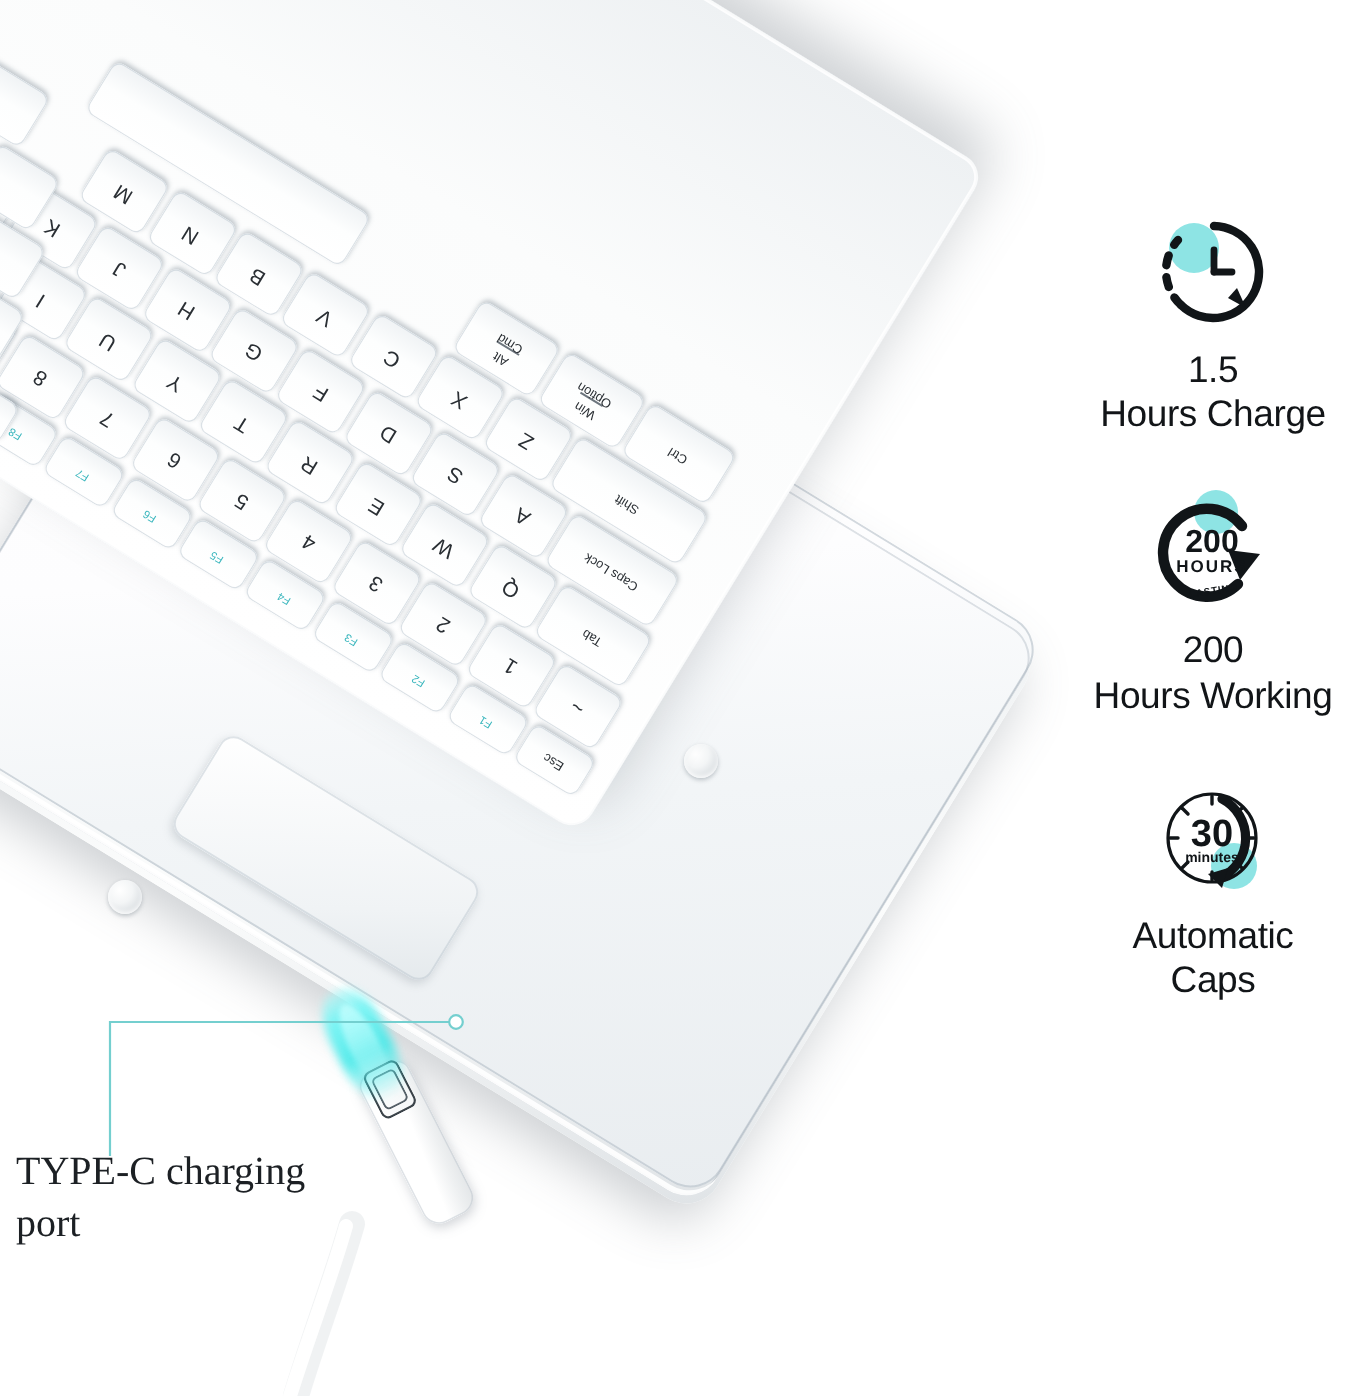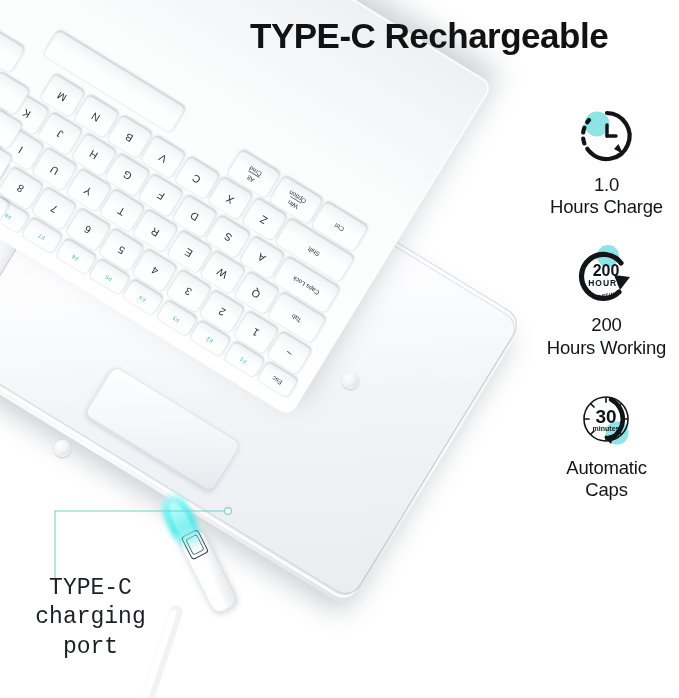--- a/index.html
+++ b/index.html
@@ -147,25 +147,25 @@
     background:linear-gradient(to top, rgba(120,248,248,0), rgba(190,253,253,.95));
     filter:blur(1.2px);border-radius:50%;
   }
 
   
   #callout-line{position:absolute;left:0;top:0;width:679px;height:698px;}
   #callout-text{
     position:absolute;
     left:8px;top:574px;
     width:165px;
-    text-align:center;
-    font-size:23px;
+    text-align:left;
+    font-size:20px;
     color:#1c2024;
     line-height:1.28;
-    font-family:Liberation Mono, monospace;
+    font-family:Liberation Serif, serif;
   }
 
   
   #features{
     position:absolute;
     left:534px;top:100px;
     width:145px;
   }
   .feature{width:145px;text-align:center;position:relative;}
   .f-icon{height:74px;display:flex;align-items:center;justify-content:center;position:relative;}
@@ -375,40 +375,39 @@
     <div id="glow2"></div>
   </div>
 
   <svg id="callout-line">
     <path d="M55 578 L55 511 L225 511" stroke="#74cfcf" stroke-width="1.1" fill="none"></path>
     <circle cx="228" cy="511" r="3.4" stroke="#74cfcf" stroke-width="1.1" fill="#ffffff"></circle>
   </svg>
   <div id="callout-text">TYPE-C
 charging port</div>
 
-  <div id="title">TYPE-C Rechargeable</div>
 
   <div id="features">
 
     <div class="feature" id="f1">
       <div class="f-icon">
         <svg width="74" height="70" viewBox="0 0 74 70">
           <circle cx="27" cy="22" r="12.5" fill="#8ee4e4"></circle>
           <g fill="none" stroke="#111518" stroke-width="4.2" stroke-linecap="round">
             <path d="M37 11 A23 23 0 1 1 20.5 50.5" stroke-dasharray="0 0"></path>
             <path d="M20.5 50.5 A23 23 0 0 1 19 18" stroke-dasharray="5 6"></path>
           </g>
           <path d="M44 47 L53 52 L48.5 42 Z" fill="#111518"></path>
           <g stroke="#111518" stroke-width="3.4" stroke-linecap="round">
             <line x1="37" y1="23" x2="37" y2="34"></line>
             <line x1="37" y1="34" x2="46" y2="34"></line>
           </g>
         </svg>
       </div>
-      <div class="f-label">1.0
+      <div class="f-label">1.5
 Hours Charge</div>
     </div>
 
     <div class="feature" id="f2">
       <div class="f-icon">
         <svg width="74" height="68" viewBox="0 0 74 68">
           <circle cx="38" cy="13" r="11" fill="#8ee4e4"></circle>
           <path d="M49 49 A22 22 0 1 1 51 20" fill="none" stroke="#111518" stroke-width="5.2" stroke-linecap="round"></path>
           <path d="M44 32 L60 34 L50 47 Z" fill="#111518"></path>
           <text x="36" y="33" text-anchor="middle" font-family="Liberation Sans, sans-serif" font-size="16" font-weight="700" fill="#111518">200</text>

